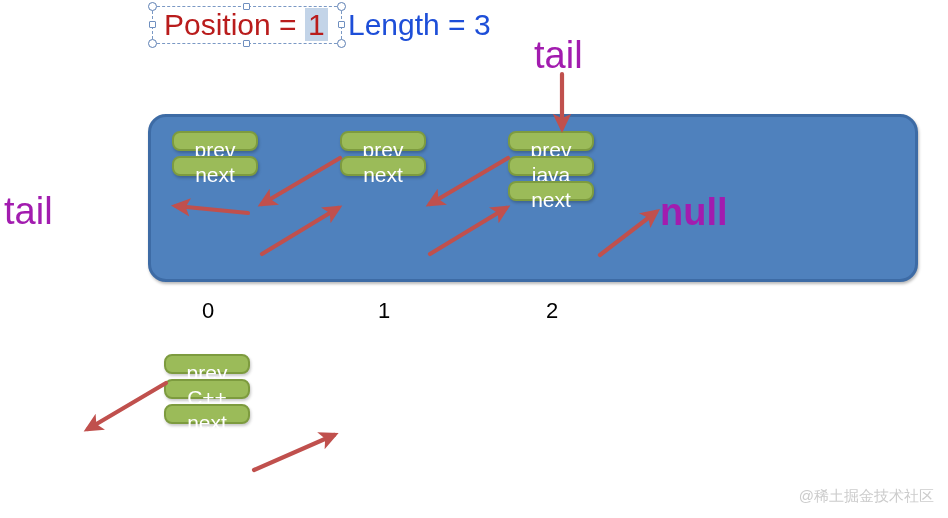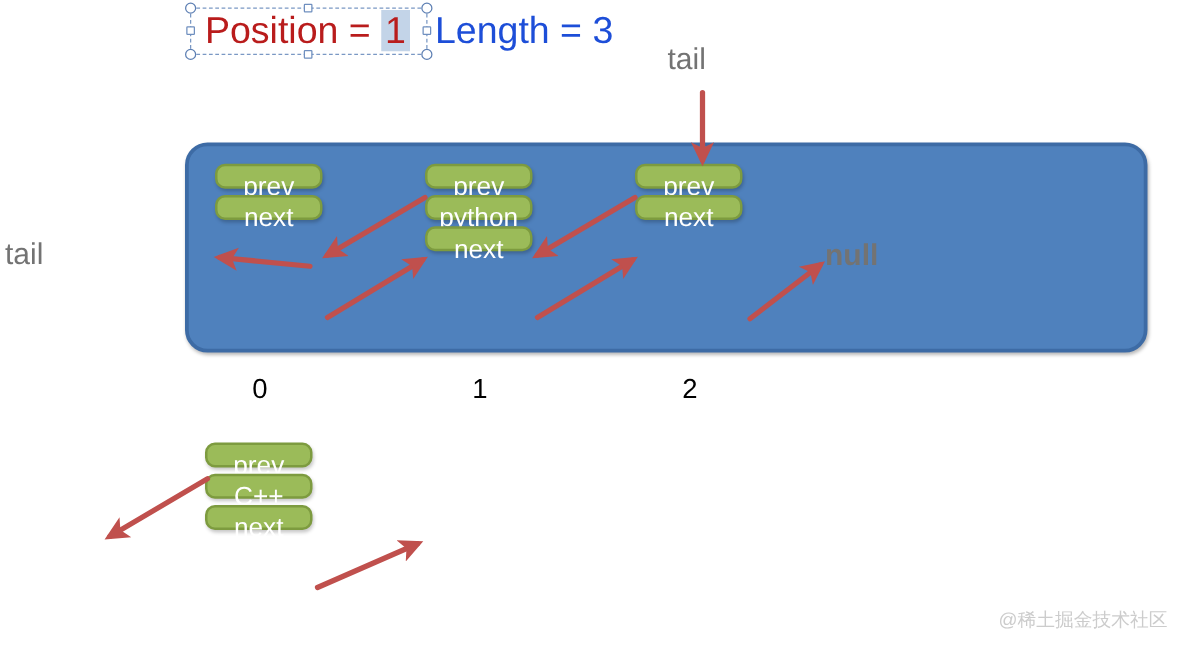--- a/index.html
+++ b/index.html
@@ -69,22 +69,22 @@
     font-size: 30px;
     color: #1d4ed8;
     white-space: nowrap;
     line-height: 36px;
     text-align: right;
   }
 
   
   .plain-label {
     position: absolute;
-    font-size: 24px;
-    color: #737373;
+    font-size: 38px;
+    color: #a21caf;
     white-space: nowrap;
   }
   #label-head { left: 4px;  top: 190px; }
   #label-tail { left: 534px; top: 34px; }
   #label-null { left: 660px; top: 191px; font-weight: bold; }
 
   .index-label {
     position: absolute;
     font-size: 22px;
     color: #000000;
@@ -194,26 +194,26 @@
 
 <div id="list-container"></div>
 
 <div class="node" id="node-0">
   <div class="cell misspelled"><span class="cell-text">prev</span></div>
   <div class="cell"><span class="cell-text">next</span></div>
 </div>
 
 <div class="node" id="node-1">
   <div class="cell misspelled"><span class="cell-text">prev</span></div>
-  <div class="cell"><span class="cell-text">python</span></div>
   <div class="cell"><span class="cell-text">next</span></div>
 </div>
 
 <div class="node" id="node-2">
   <div class="cell misspelled"><span class="cell-text">prev</span></div>
+  <div class="cell"><span class="cell-text">java</span></div>
   <div class="cell"><span class="cell-text">next</span></div>
 </div>
 
 <div class="node" id="node-new">
   <div class="cell misspelled"><span class="cell-text">prev</span></div>
   <div class="cell"><span class="cell-text">C++</span></div>
   <div class="cell"><span class="cell-text">next</span></div>
 </div>
 
 <div class="plain-label" id="label-head">tail</div>

